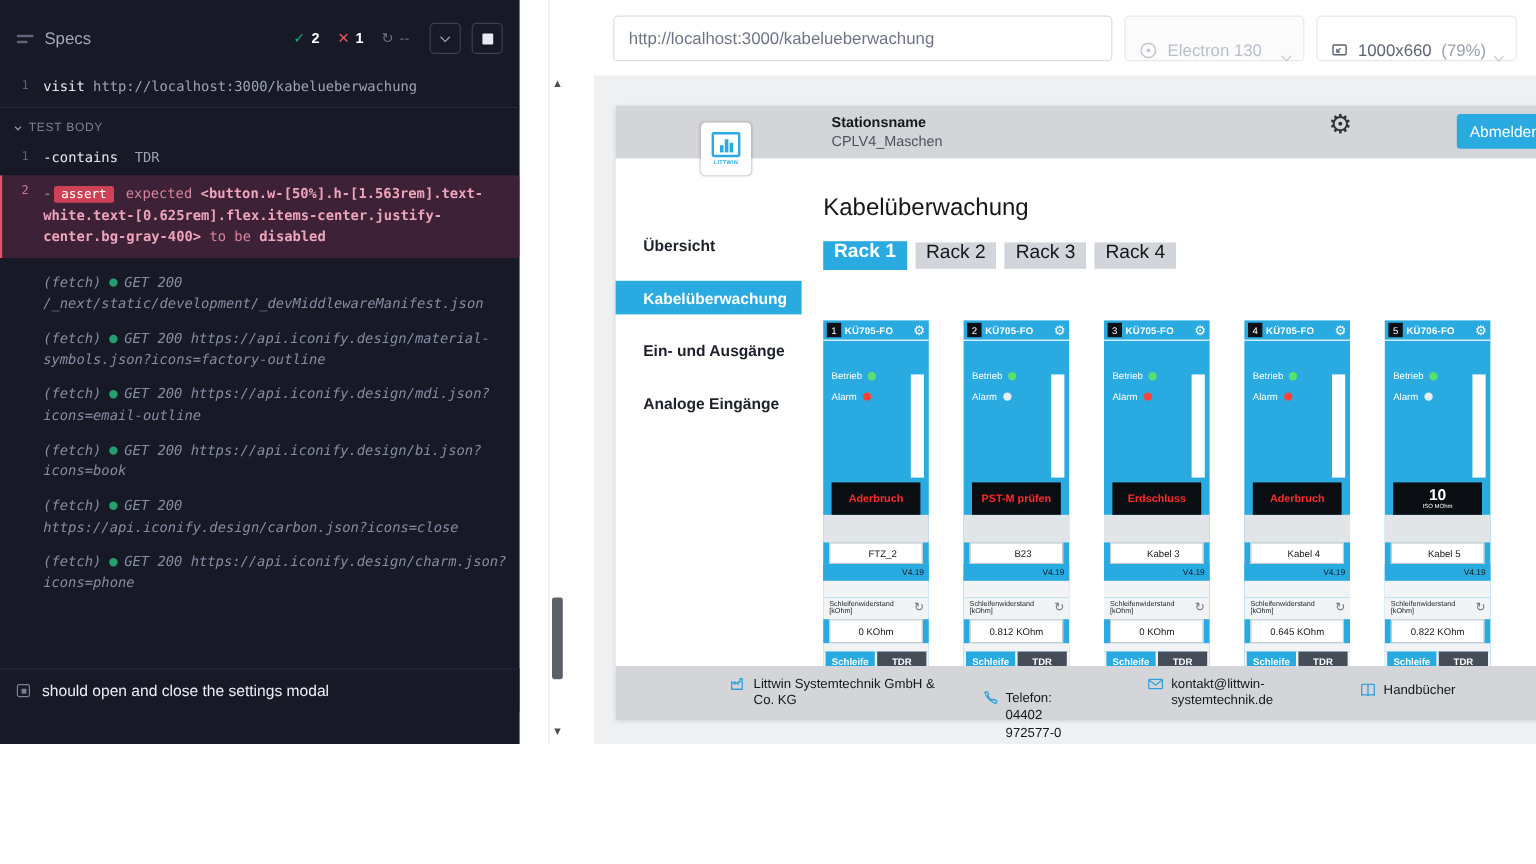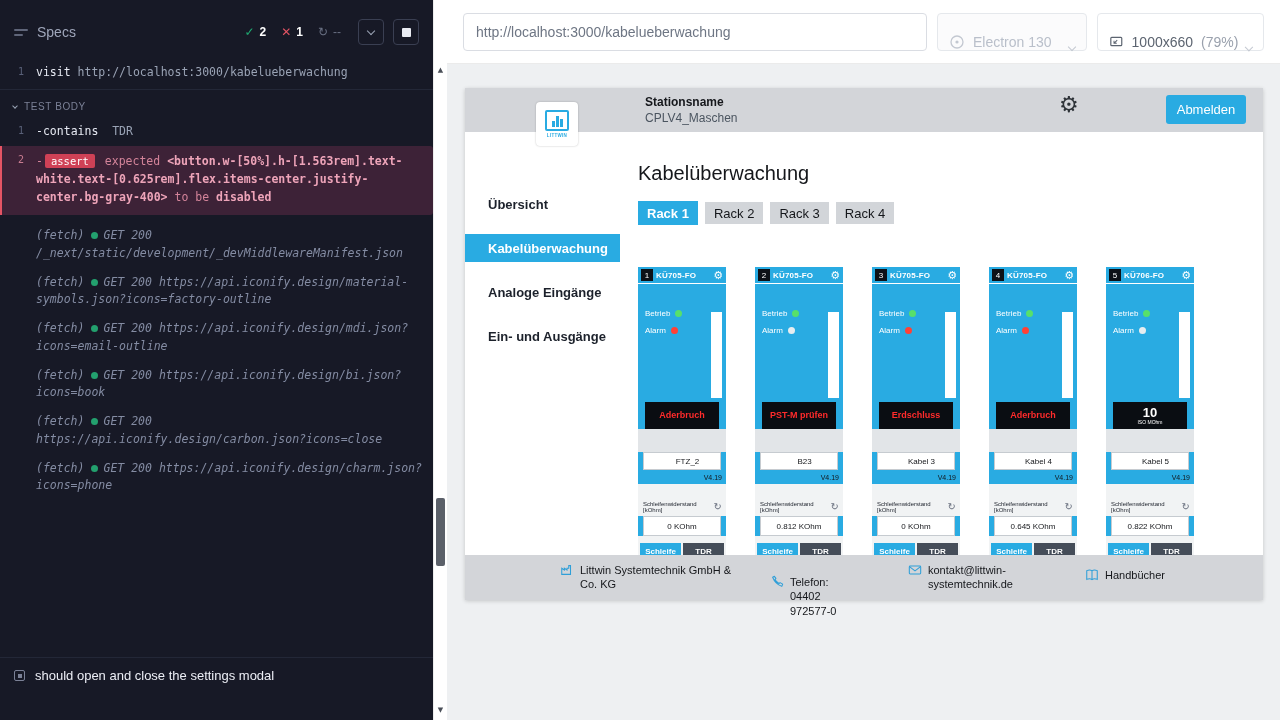--- a/index.html
+++ b/index.html
@@ -1,17 +1,17 @@
 <!DOCTYPE html>
 <html><head>
 <meta charset="utf-8">
 <style>
   * { margin:0; padding:0; box-sizing:border-box; }
   html,body { width:1280px; height:720px; overflow:hidden; font-family:"Liberation Sans",sans-serif; }
-  .layout { display:flex; width:1280px; height:720px; }
+  .layout { display:flex; width:1280px; height:620px;gap:24px; }
 
   
   .runner { width:433px; flex-shrink:0; background:#171926; position:relative; overflow:hidden; }
   .runner-topbar { height:64px; display:flex; align-items:center; padding:0 14px; gap:9px; }
   .specs-btn { display:flex; align-items:center; gap:9px; color:#9fa6ba; font-size:14px; margin-right:auto; cursor:pointer; }
   .specs-icon { display:flex; flex-direction:column; gap:3px; }
   .specs-icon i { display:block; width:14px; height:2px; background:#5f6579; border-radius:1px; }
   .specs-icon i.short { width:9px; }
   .stats { display:flex; align-items:center; gap:15px; font-size:12px; margin-right:8px; }
   .stat { display:flex; align-items:center; gap:5px; }
@@ -86,21 +86,21 @@
   .logout-btn { position:absolute; right:17px; top:7px; width:80px; height:29px; background:#29abe2; color:#fff; font-size:13px; border:none; border-radius:3px; cursor:pointer; font-family:"Liberation Sans",sans-serif; }
 
   .app-body { flex:1; display:flex; min-height:0; }
   .sidebar { width:155px; flex-shrink:0; padding-top:58px; }
   .side-item { height:28px; display:flex; align-items:center; padding-left:23px; font-size:13px; font-weight:bold; color:#1c212b; margin-bottom:16px; cursor:pointer; }
   .side-item.active { background:#29abe2; color:#fff; }
 
   .main { flex:1; padding:30px 0 0 18px; overflow:hidden; position:relative; }
   .page-title { font-size:20px; color:#15171b; font-weight:normal; }
   .racks { display:flex; gap:7px; margin-top:16px; align-items:center; }
-  .rack-tab { height:22px; padding:0 9px; display:flex; align-items:center; font-size:13px; background:#d2d5d9; color:#15171b; cursor:pointer; }
+  .rack-tab { height:22px; padding:0 9px; display:flex; align-items:flex-start; font-size:16px; background:#d2d5d9; color:#15171b; cursor:pointer; }
   .rack-tab.active { background:#29abe2; color:#fff; font-weight:bold; height:24px; }
 
   .cards { display:flex; gap:29px; margin-top:42px; }
   .card { width:88px; height:290px; flex-shrink:0; background:#29abe2; position:relative; }
   .card-head { height:17px; display:flex; align-items:center; padding:0 3px; gap:3px; border-bottom:1px solid #fff; }
   .card-num { width:12px; height:12px; background:#0d1117; color:#fff; font-size:8px; display:flex; align-items:center; justify-content:center; flex-shrink:0; }
   .card-model { flex:1; color:#fff; font-size:8px; font-weight:bold; letter-spacing:.2px; }
   .card-gear { color:#fff; font-size:11px; font-family:"DejaVu Sans",sans-serif; cursor:pointer; line-height:1; }
   .card-top { position:relative; height:120px; }
   .white-strip { position:absolute; right:4px; top:3px; width:11px; height:86px; background:#fff; }
@@ -305,24 +305,24 @@
         <div class="app-body">
           <nav class="sidebar">
 
           <div class="side-item">
                 <span>Übersicht</span>
               </div>
               <div class="side-item active">
                 <span>Kabelüberwachung</span>
               </div>
               <div class="side-item">
-                <span>Analoge Eingänge</span>
+                <span>Ein- und Ausgänge</span>
               </div>
               <div class="side-item">
-                <span>Ein- und Ausgänge</span>
+                <span>Analoge Eingänge</span>
               </div>
             </nav>
 
           <div class="main">
             <h1 class="page-title">Kabelüberwachung</h1>
 
             <div class="racks">
 
             <div class="rack-tab active">
                   <span>Rack 1</span>

